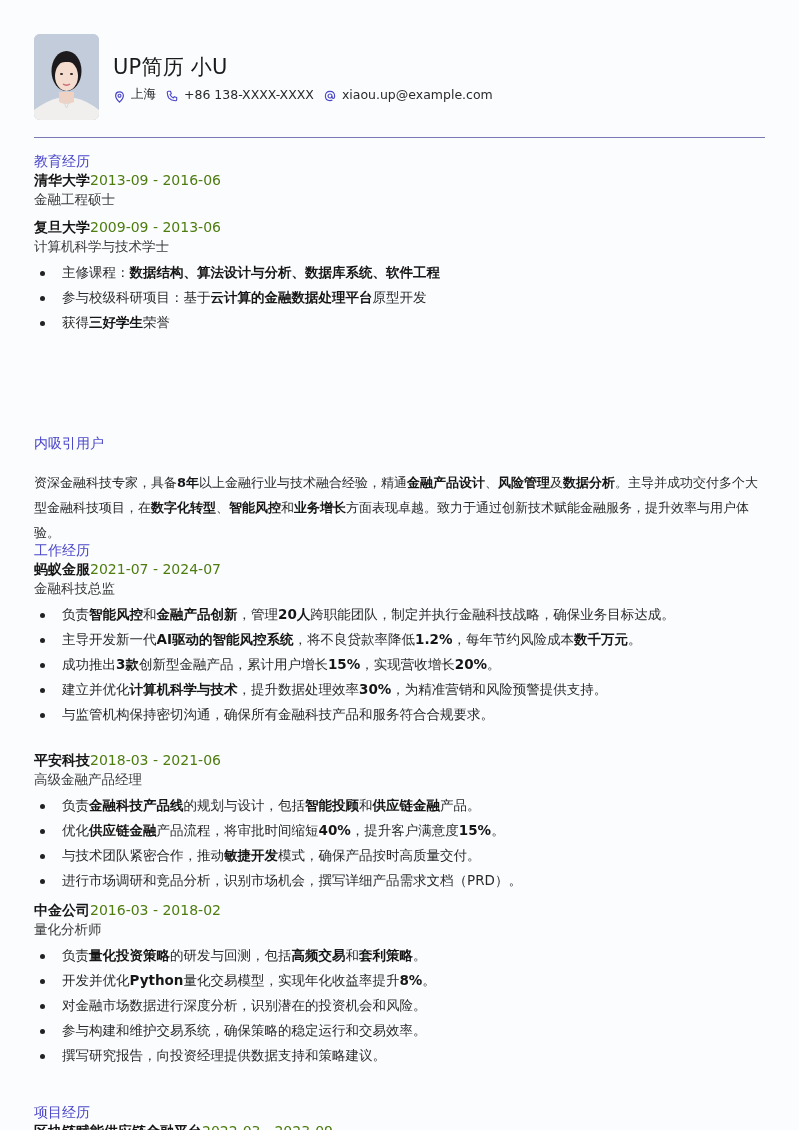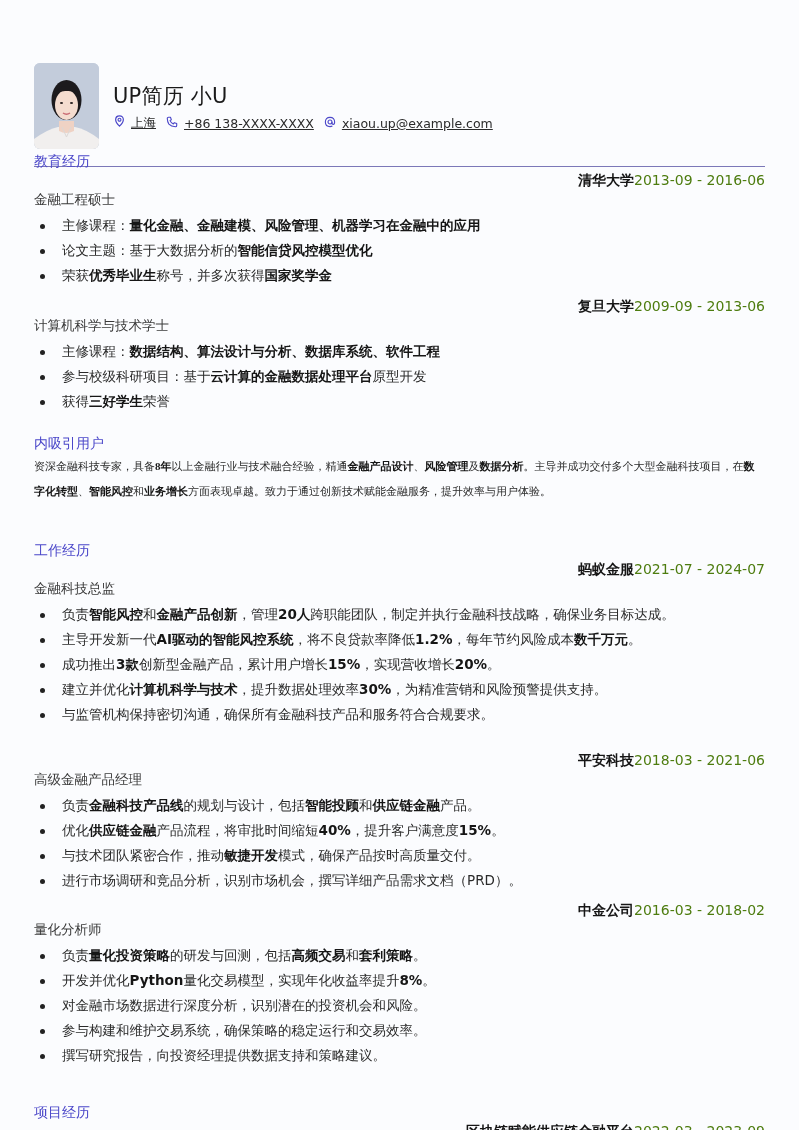--- a/index.html
+++ b/index.html
@@ -18,21 +18,20 @@
     .page {
       position: absolute;
       left: 34px;
       top: 0;
       width: 731px;
     }
     
     .header {
       position: relative;
       height: 154px;
-      margin-top: 29px;
     }
     .avatar {
       position: absolute;
       left: 0;
       top: 34px;
       width: 65px;
       height: 86px;
       border-radius: 6px;
       overflow: hidden;
       background: linear-gradient(180deg, #c8d2e0 0%, #b9c4d6 60%, #d8dde6 100%);
@@ -51,43 +50,42 @@
       position: absolute;
       left: 80px;
       top: 86px;
       display: flex;
       align-items: center;
       font-size: 12.5px;
       color: #2a2a2a;
     }
     .contact-item {
       display: flex;
-      align-items: flex-start;
+      align-items: flex-end;
       margin-right: 10px;
-      text-decoration: underline;
     }
     .contact-item svg { margin-right: 6px; }
     .header-rule {
       position: absolute;
       left: 0;
       top: 137px;
       width: 731px;
       height: 1px;
       background: #7b78b8;
     }
     
     .section-title {
       color: #4b47c9;
       font-size: 14px;
       font-weight: 500;
       line-height: 19px;
     }
     .entry-head {
       display: flex;
-      justify-content: flex-end;
+      justify-content: flex-start;
       line-height: 19px;
     }
     .entry-name {
       font-weight: 700;
       font-size: 14px;
       color: #161616;
     }
     .entry-date {
       font-size: 14px;
       font-weight: 500;
@@ -116,24 +114,23 @@
       left: 6px;
       top: 11px;
       width: 5px;
       height: 5px;
       border-radius: 50%;
       background: #222;
     }
     b { font-weight: 700; color: #161616; }
     .summary {
       line-height: 25px;
-      font-size: 11px;
+      font-size: 13px;
       color: #2a2a2a;
-      margin-top: 1px;
-      font-family: Liberation Serif, serif;
+      margin-top: 17px;
     }
     .block { position: absolute; left: 0; width: 731px; }
   </style>
 </head>
 <body>
 
 <div class="page">
 
   <div class="header">
     <div class="avatar">
@@ -181,25 +178,20 @@
 
     <div>
       <div class="entry-head">
         <span class="entry-name">清华大学</span>
         <span class="entry-date">2013-09 - 2016-06</span>
       </div>
       <div class="entry-sub">
         <span>金融工程</span>
         <span>硕士</span>
       </div>
-      <ul class="bullets">
-          <li><span>主修课程：</span><b>量化金融、金融建模、风险管理、机器学习在金融中的应用</b></li>
-          <li><span>论文主题：基于大数据分析的</span><b>智能信贷风控模型优化</b></li>
-          <li><span>荣获</span><b>优秀毕业生</b><span>称号，并多次获得</span><b>国家奖学金</b></li>
-        </ul>
     </div>
 
     <div style="margin-top:9px;">
       <div class="entry-head">
         <span class="entry-name">复旦大学</span>
         <span class="entry-date">2009-09 - 2013-06</span>
       </div>
       <div class="entry-sub">
         <span>计算机科学与技术</span>
         <span>学士</span>

